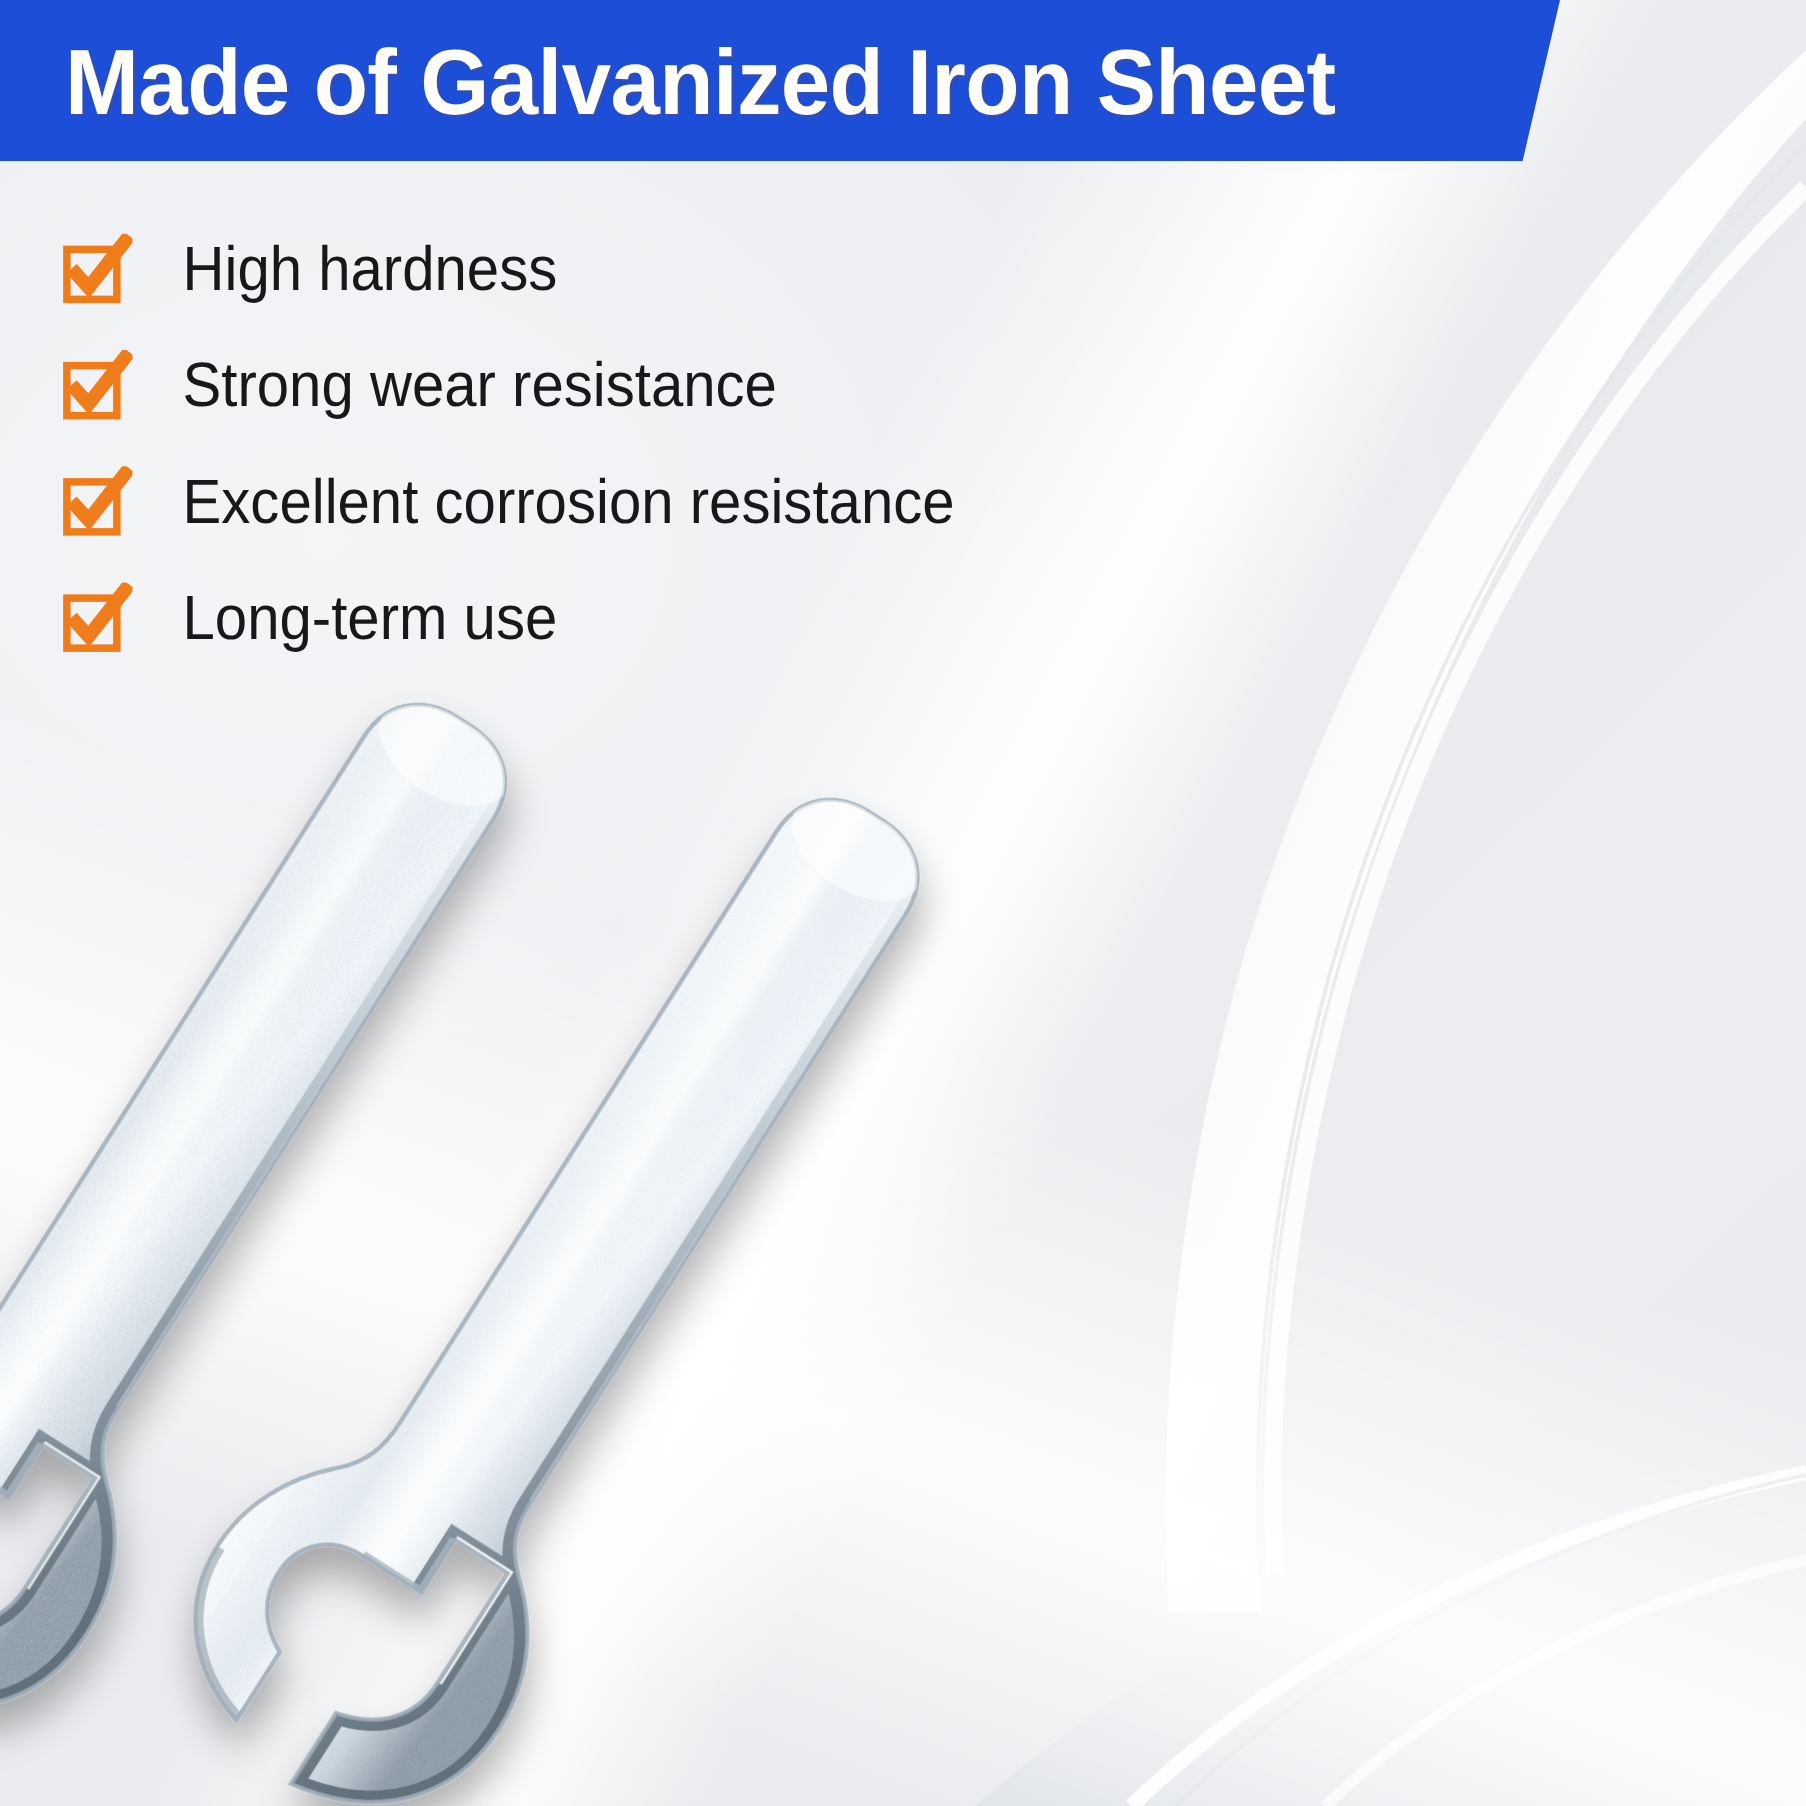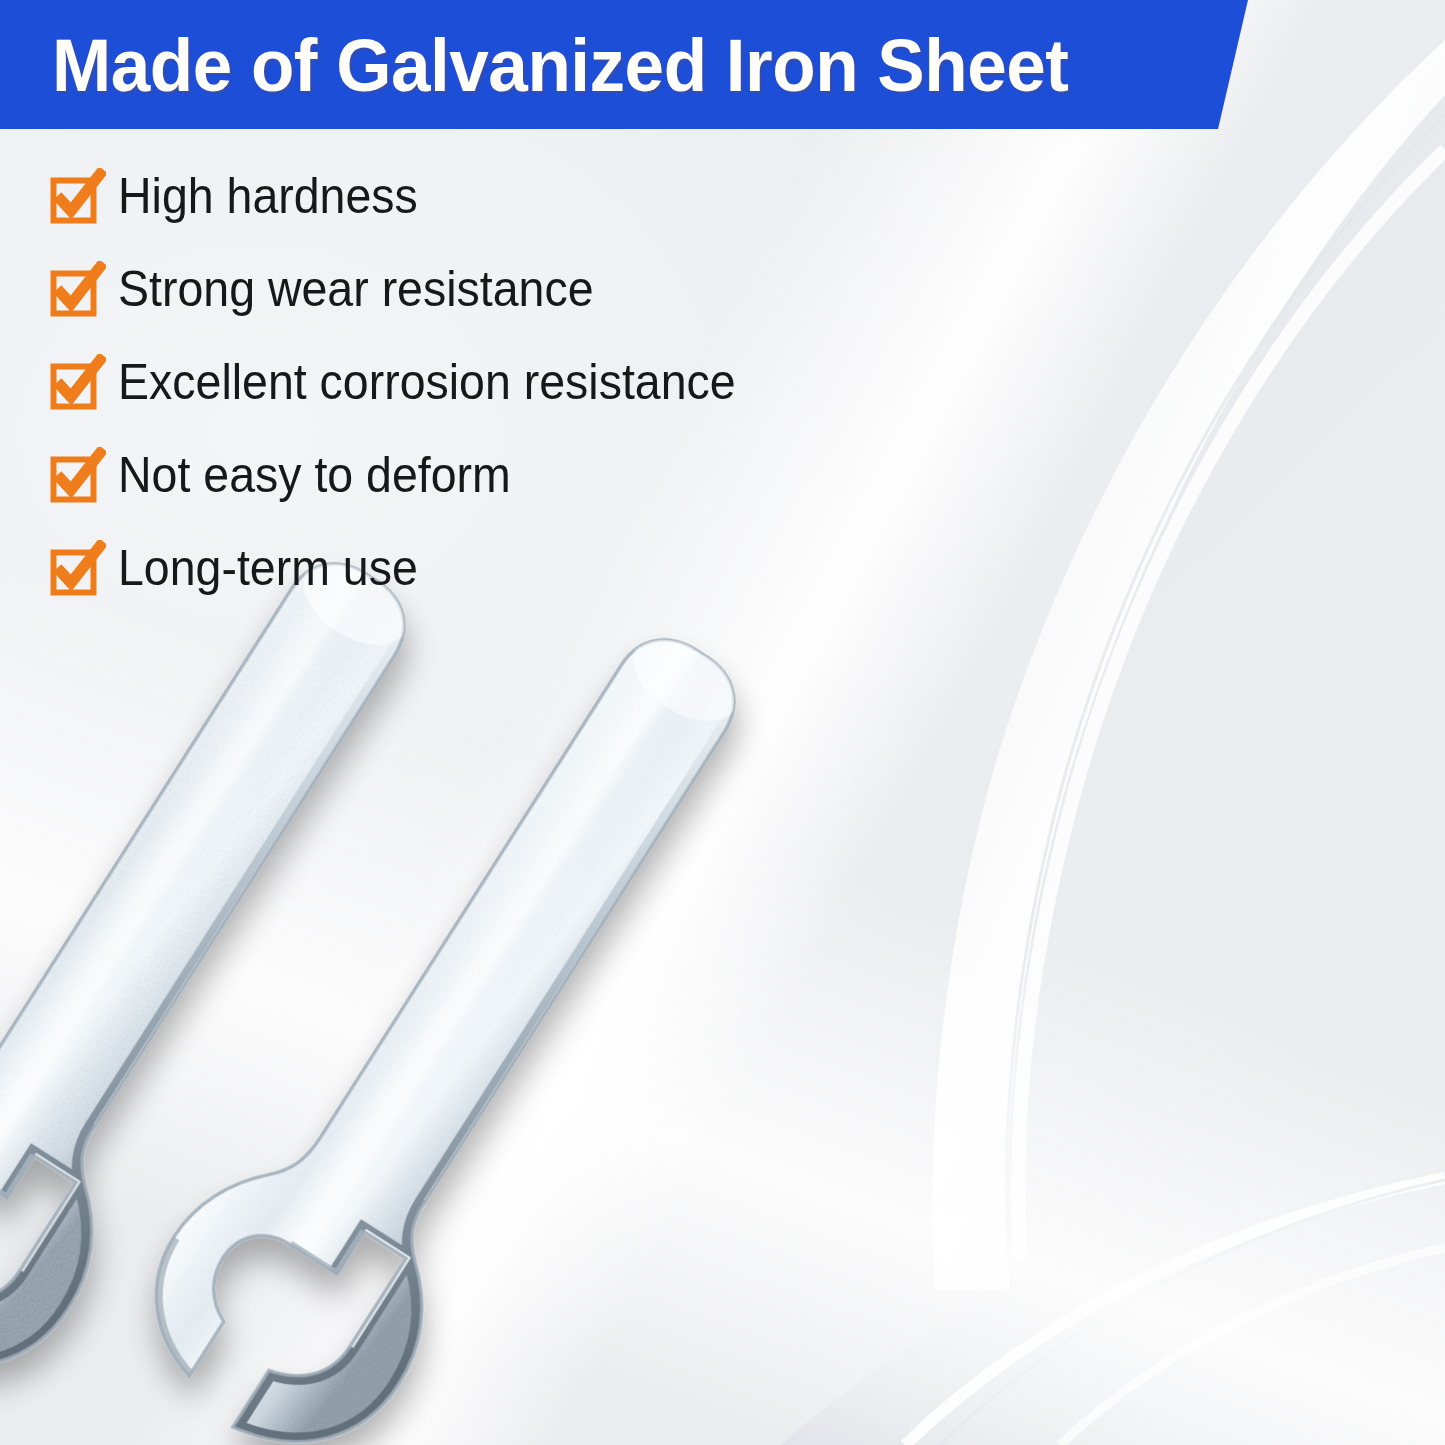--- a/index.html
+++ b/index.html
@@ -61,22 +61,23 @@
 
   
   .features {
     position: absolute;
     left: 50px;
     top: 168px;
     width: 1000px;
   }
   .feature-row {
     display: flex;
-    align-items: flex-start;
+    align-items: center;
     height: 93px;
+    gap: 28px;
   }
   .check-icon {
     position: relative;
     width: 56px;
     height: 56px;
     flex: 0 0 56px;
   }
   .check-icon svg { position: absolute; left: 0; top: 0; }
   .feature-label {
     font-size: 50px;
@@ -313,29 +314,20 @@
     <div class="feature-row">
       <span class="check-icon">
         <svg width="56" height="56" viewBox="0 0 56 56">
           <rect x="3.5" y="12.5" width="40" height="40" fill="none" stroke="#ef7c1a" stroke-width="6"></rect>
           <path d="M 11 32 L 21 43 L 50 6" fill="none" stroke="#f07d1b" stroke-width="11" stroke-linecap="square" stroke-linejoin="miter"></path>
         </svg>
       </span>
       <span class="feature-label">Excellent corrosion resistance</span>
     </div>
 
-    <div class="feature-row">
-      <span class="check-icon">
-        <svg width="56" height="56" viewBox="0 0 56 56">
-          <rect x="3.5" y="12.5" width="40" height="40" fill="none" stroke="#ef7c1a" stroke-width="6"></rect>
-          <path d="M 11 32 L 21 43 L 50 6" fill="none" stroke="#f07d1b" stroke-width="11" stroke-linecap="square" stroke-linejoin="miter"></path>
-        </svg>
-      </span>
-      <span class="feature-label">Not easy to deform</span>
-    </div>
 
     <div class="feature-row">
       <span class="check-icon">
         <svg width="56" height="56" viewBox="0 0 56 56">
           <rect x="3.5" y="12.5" width="40" height="40" fill="none" stroke="#ef7c1a" stroke-width="6"></rect>
           <path d="M 11 32 L 21 43 L 50 6" fill="none" stroke="#f07d1b" stroke-width="11" stroke-linecap="square" stroke-linejoin="miter"></path>
         </svg>
       </span>
       <span class="feature-label">Long-term use</span>
     </div>

